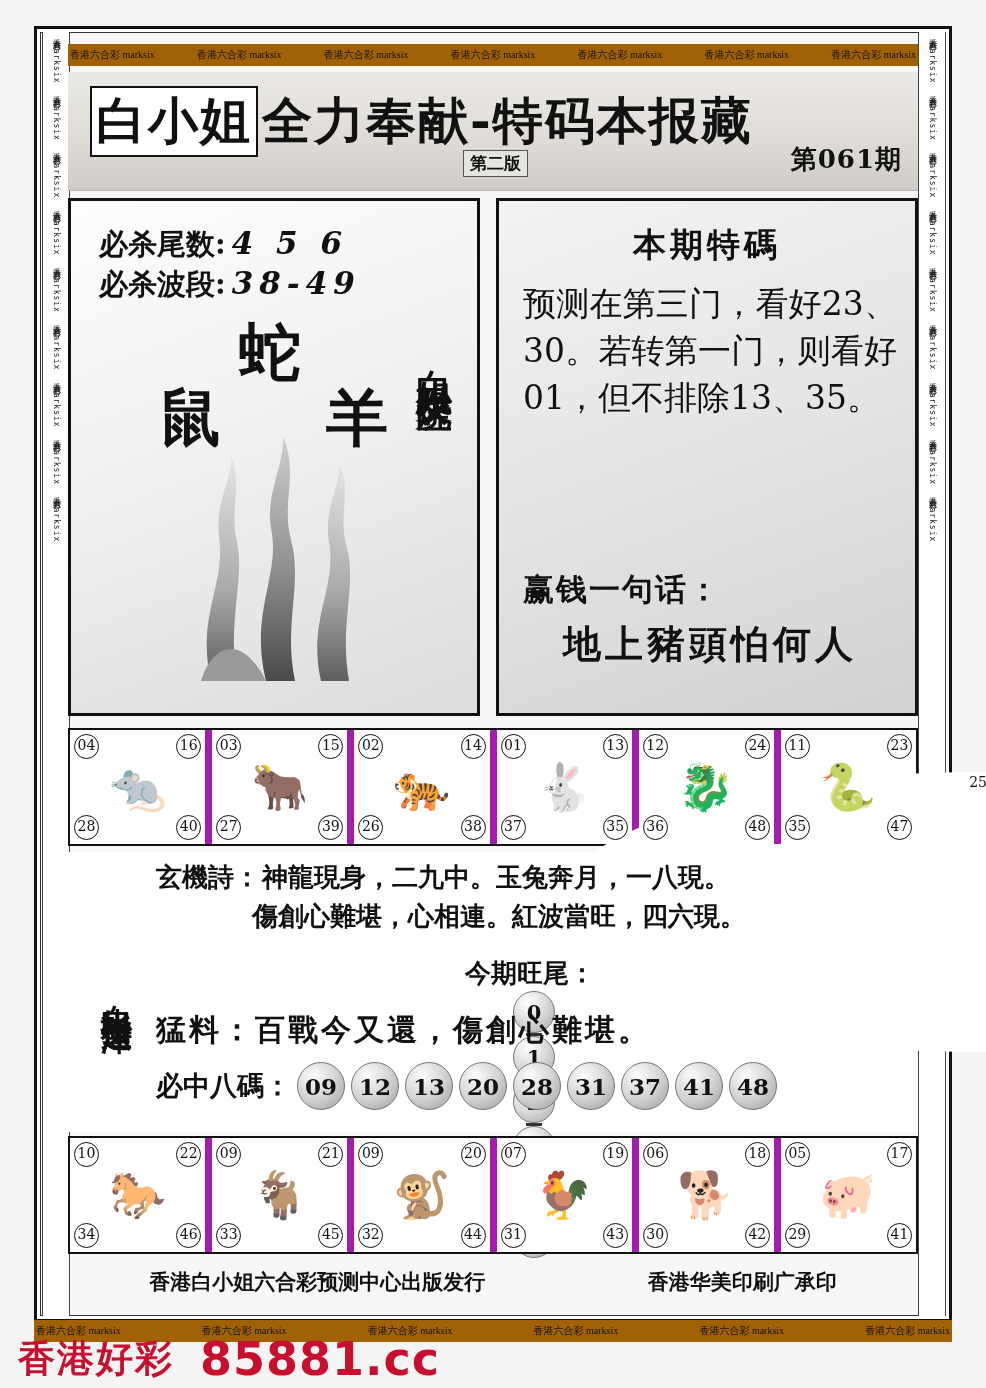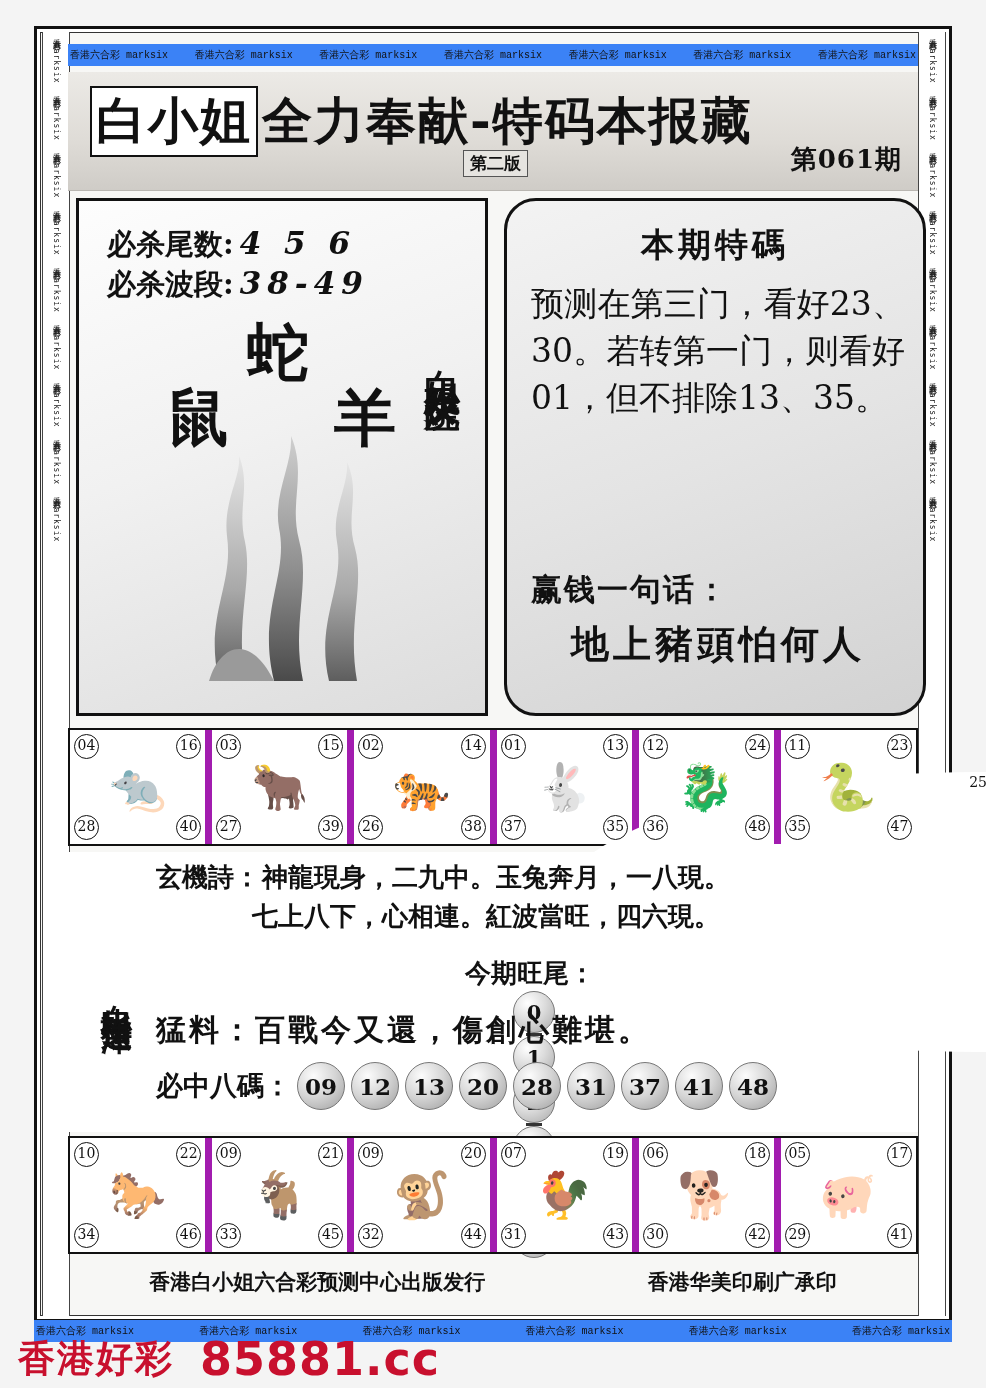--- a/index.html
+++ b/index.html
@@ -38,25 +38,25 @@
     text-orientation:mixed;
     letter-spacing:1px;
     line-height:26px;
     white-space:nowrap;
   }
   .ribbon.left{left:42px;}
   .ribbon.right{left:918px;}
   
   .strip{
     position:absolute;left:68px;width:850px;height:22px;
-    font-family:Liberation Mono, monospace;
+    font-family:Liberation Serif, serif;
     font-size:10px;color:#111;
     display:flex;align-items:center;justify-content:space-between;
     overflow:hidden;white-space:nowrap;
-    background:#3b82f6;
+    background:#a16207;
   }
   .strip.top{top:44px;}
   .strip.bottom{top:1320px;left:34px;width:918px;}
   .strip span{padding:0 2px;}
 
   .content{
     position:absolute;left:68px;top:72px;width:850px;height:1240px;
   }
 
   
@@ -82,27 +82,27 @@
   }
   .h-edition{
     position:absolute;left:395px;top:78px;
     font-family:"DejaVu Serif","Liberation Serif",serif;
     font-size:17px;font-weight:bold;color:#111;
     border:1px solid #555;padding:1px 6px;background:#e6e4e0;
   }
 
   
   .panels{
-    position:absolute;left:0;top:126px;width:850px;height:520px;margin-left:8px;
+    position:absolute;left:0;top:126px;width:850px;height:520px;
   }
   .panel{
     position:absolute;top:0;height:518px;border:3px solid #111;box-sizing:border-box;
   }
   .panel.left{left:0;width:412px;background:linear-gradient(160deg,#fdfdfd 0%,#f1f1f1 45%,#dcdcdc 100%);}
-  .panel.right{left:428px;width:422px;background:linear-gradient(160deg,#f3f3f3 0%,#e4e4e4 50%,#d2d2d2 100%);border-radius:32px;}
+  .panel.right{left:428px;width:422px;background:linear-gradient(160deg,#f3f3f3 0%,#e4e4e4 50%,#d2d2d2 100%);}
 
   .kill-line{
     font-family:"DejaVu Serif","Liberation Serif",serif;
     font-size:29px;font-weight:bold;color:#111;
     white-space:nowrap;
   }
   .kill-line .val{font-style:italic;font-size:31px;letter-spacing:6px;margin-left:6px;}
   .kl1{position:absolute;left:28px;top:24px;}
   .kl2{position:absolute;left:28px;top:64px;}
 
@@ -362,21 +362,21 @@
         <span class="num br">47</span>
         <span class="animal-art">🐍</span>
       </div>
     </div>
 
     <div class="mid">
       <div class="mid-left">白小姐指点迷津</div>
 
       <div class="poem">
         <span class="lbl">玄機詩：</span><span>神龍現身，二九中。玉兔奔月，一八現。</span><br>
-        <span style="margin-left:96px;display:inline-block;">七上八下，心相連。紅波當旺，四六現。</span>
+        <span style="margin-left:96px;display:inline-block;">傷創心難堪，心相連。紅波當旺，四六現。</span>
       </div>
 
       <div class="tail-row">
         <span class="tail-lbl">今期旺尾：</span>
         <span class="ball">0</span>
         <span class="dash"></span>
         <span class="ball">1</span>
         <span class="dash"></span>
         <span class="ball">2</span>
         <span class="dash"></span>

